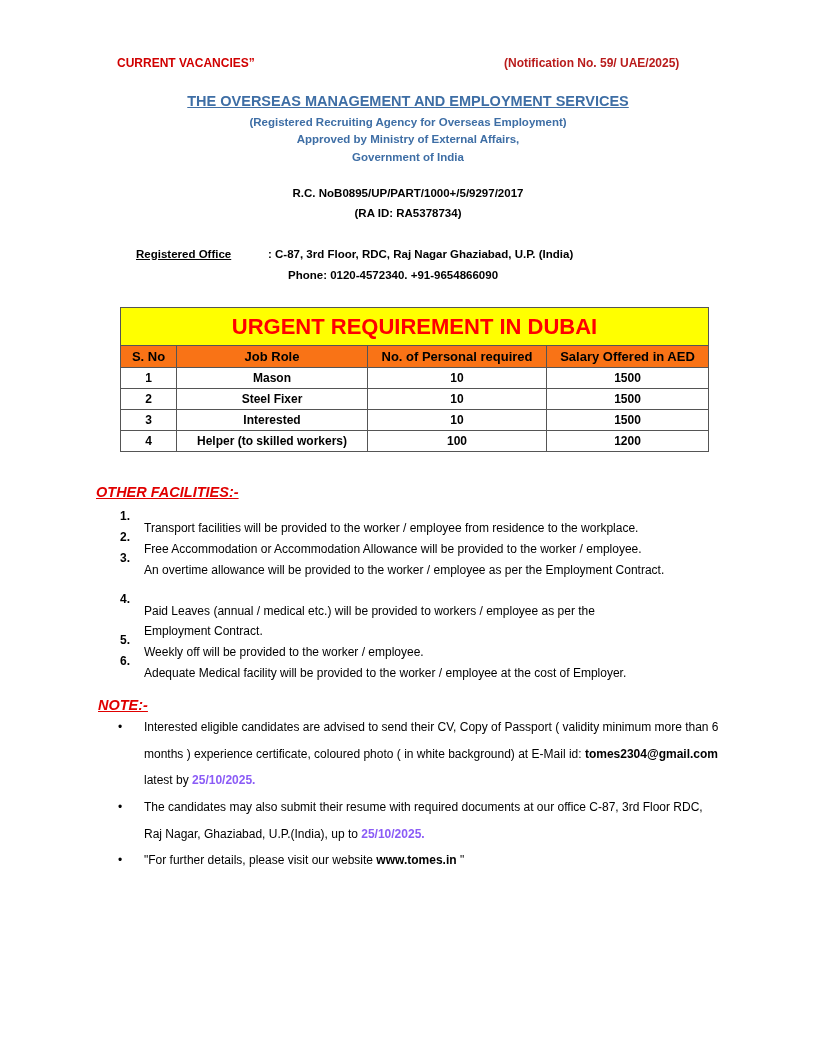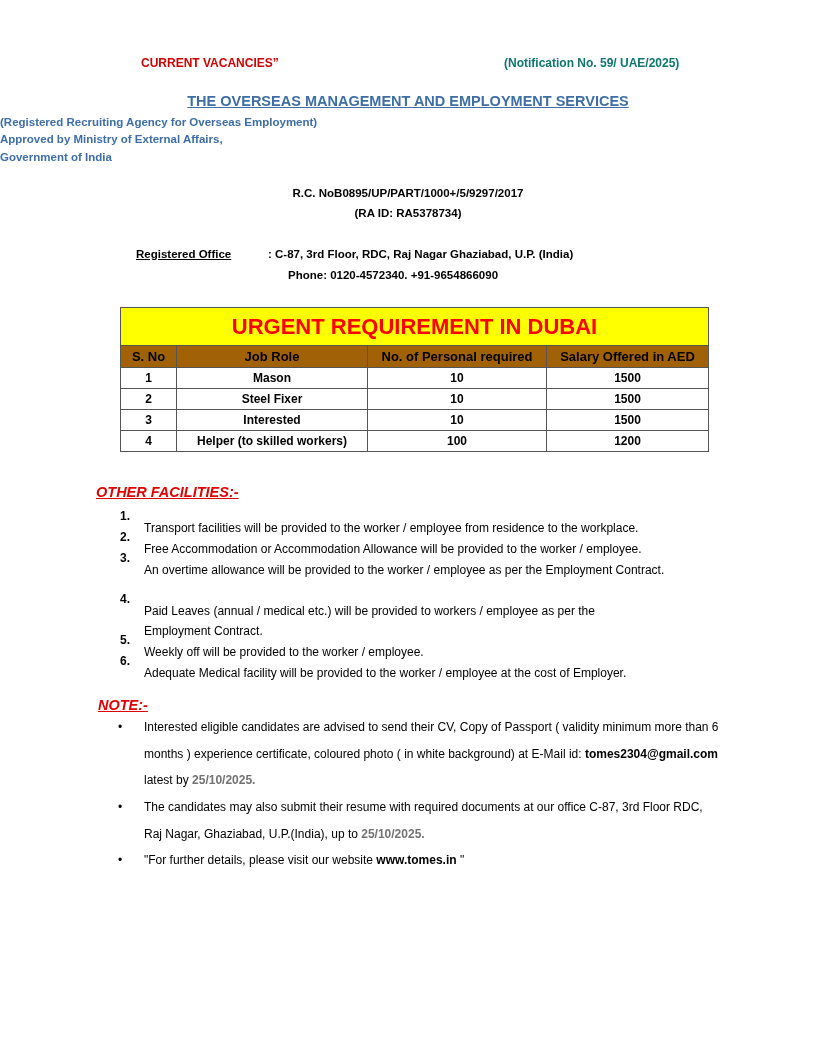--- a/index.html
+++ b/index.html
@@ -1,32 +1,32 @@
 <!DOCTYPE html>
 <html><head>
 <meta charset="utf-8">
 <style>
   html, body { margin: 0; padding: 0; background: #ffffff; }
   body { width: 816px; height: 1056px; position: relative; font-family: "Liberation Sans", sans-serif; color: #000; overflow: hidden; }
   .abs { position: absolute; }
-  .red { color: #737373; }
-  .hdr-left { left: 117px; top: 56px; font-size: 12px; font-weight: bold; color: #d00000; margin-left: 24px; }
-  .hdr-right { left: 504px; top: 56px; font-size: 12px; font-weight: bold; color: #0f766e; }
+  .red { color: #8b5cf6; }
+  .hdr-left { left: 117px; top: 56px; font-size: 12px; font-weight: bold; color: #d00000; }
+  .hdr-right { left: 504px; top: 56px; font-size: 12px; font-weight: bold; color: #b91c1c; }
   .org-title { left: 0; width: 816px; top: 93px; text-align: center; font-size: 14.5px; font-weight: bold; color: #3e6ea5; }
   .org-title span { text-decoration: underline; }
-  .org-sub { left: 0; width: 816px; text-align: left; font-size: 11.5px; font-weight: bold; color: #3e6ea5; }
+  .org-sub { left: 0; width: 816px; text-align: center; font-size: 11.5px; font-weight: bold; color: #3e6ea5; }
   .center-line { left: 0; width: 816px; text-align: center; font-size: 11.5px; font-weight: bold; }
   .reg-label { left: 96px; top: 248px; font-size: 11.5px; font-weight: bold; text-decoration: underline; padding-left: 40px; }
   .reg-addr { left: 268px; top: 248px; font-size: 11.5px; font-weight: bold; }
   .reg-phone { left: 288px; top: 269px; font-size: 11.5px; font-weight: bold; }
 
   table.jobs { position: absolute; left: 120px; top: 307px; width: 589px; border-collapse: collapse; font-size: 12px; font-weight: bold; }
   table.jobs td, table.jobs th { border: 1px solid #555; text-align: center; padding: 0; }
   .banner { background: #ffff00; color: #ff0000; font-size: 22px; height: 37px; font-weight: bold; }
-  .colhead th { background: #a16207; height: 21px; font-size: 13px; }
+  .colhead th { background: #f97316; height: 21px; font-size: 13px; }
   .row td { height: 20px; }
 
   .section-title { left: 96px; font-size: 14.5px; font-weight: bold; font-style: italic; color: #e00000; text-decoration: underline; }
   .fac-item { left: 120px; width: 620px; font-size: 12px; line-height: 20px; }
   .fac-num { position: absolute; left: 0; top: 0; font-weight: bold; }
   .fac-text { position: absolute; left: 24px; top: 12px; width: 590px; }
   .note-item { left: 118px; width: 620px; font-size: 12px; line-height: 26.5px; }
   .bullet { position: absolute; left: 0; top: 0; font-size: 12px; }
   .note-text { position: absolute; left: 26px; top: 0; width: 580px; }
 </style>

